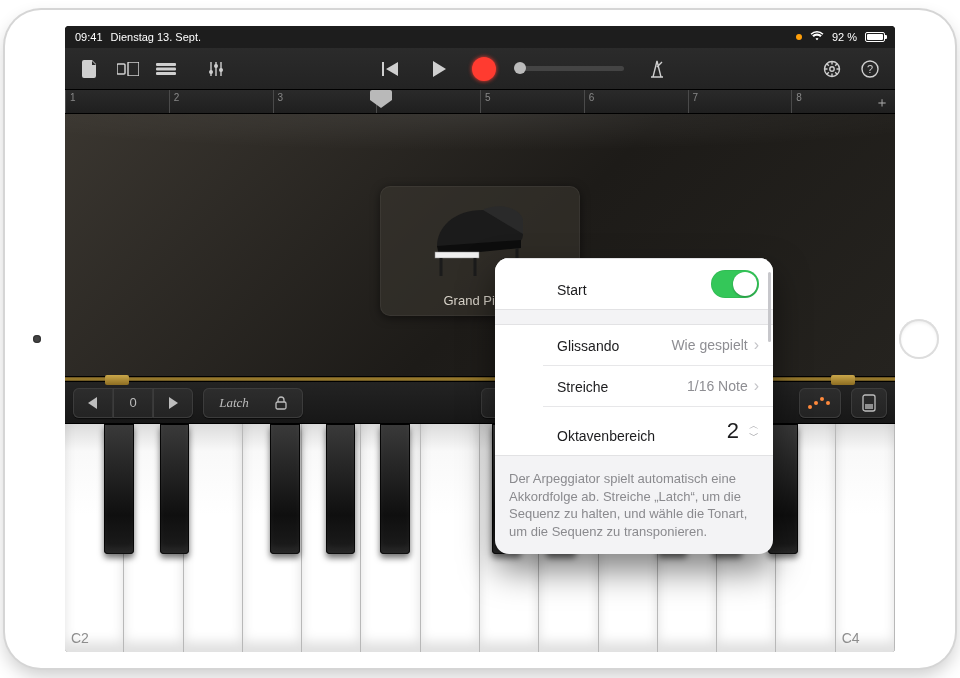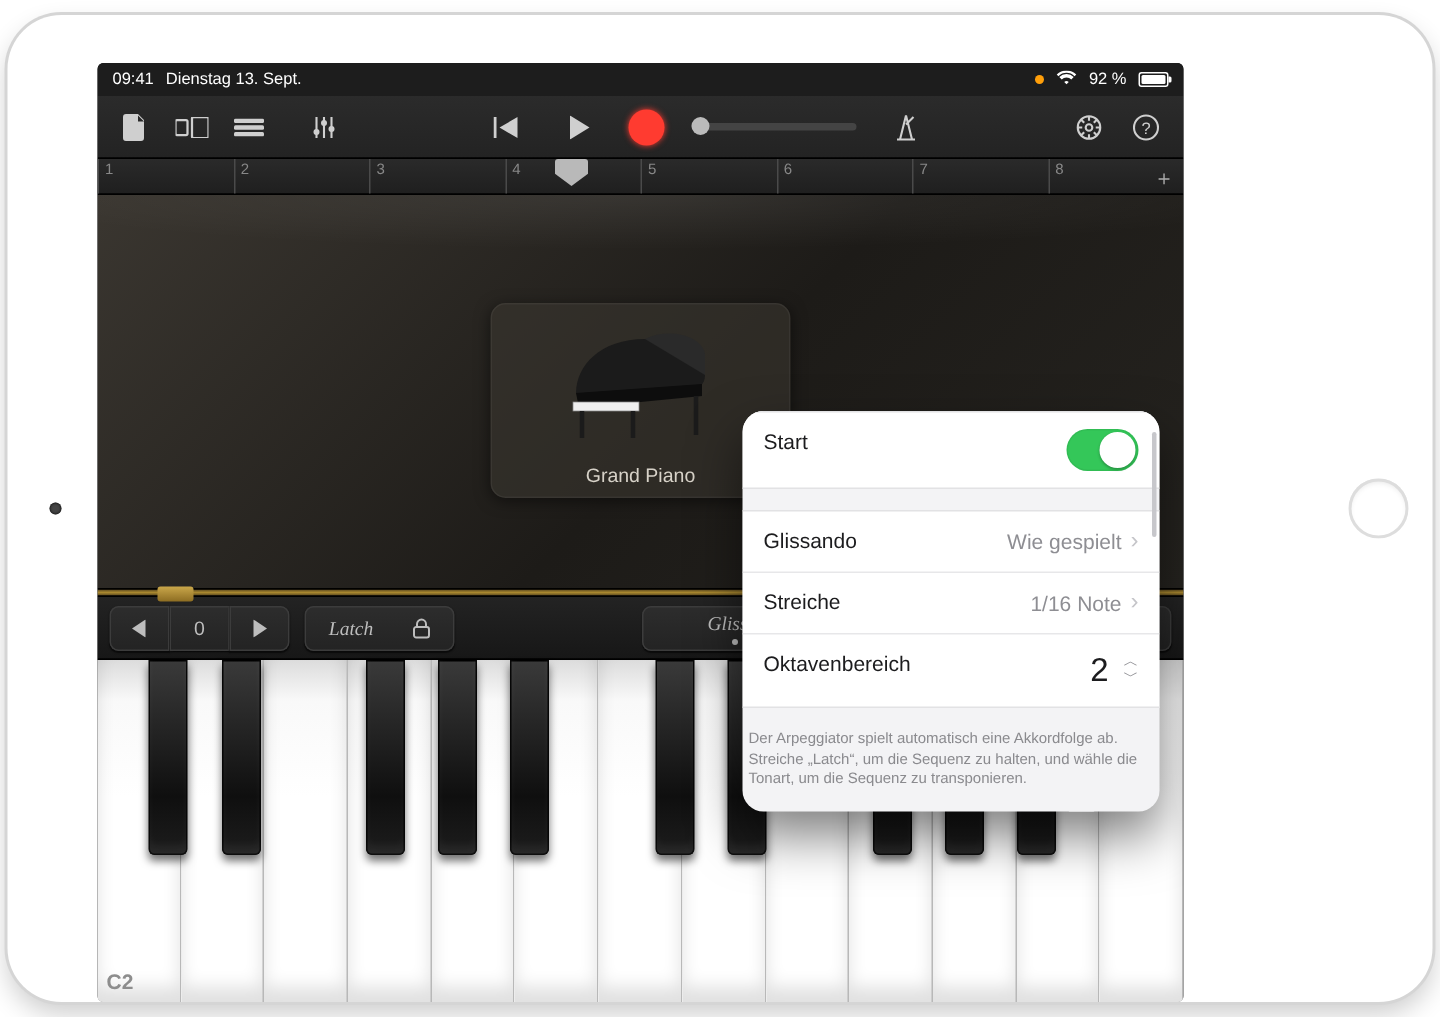--- a/index.html
+++ b/index.html
@@ -30,22 +30,22 @@
   }
   .camera {
     position: absolute;
     left: 28px; top: 50%;
     width: 8px; height: 8px; border-radius: 50%;
     background: #444; transform: translateY(-50%);
     box-shadow: inset 0 0 2px #000;
   }
   .screen {
     position: absolute;
-    left: 60px; top: 32px;
-    width: 724px; height: 626px;
+    left: 60px; top: 16px;
+    width: 830px; height: 626px;
     border-radius: 4px;
     background: #000;
     overflow: hidden;
   }
   
   .statusbar {
     height: 22px;
     background: #1d1d1d;
     color: #fff;
     font-size: 11px;
@@ -168,21 +168,21 @@
   }
   .white-key {
     flex:1;
     border-right:1px solid #b8b8b8;
     background: linear-gradient(#dcdcdc 0,#f9f9f9 12%,#ffffff 40%,#ffffff);
     position:relative;
     box-shadow: inset 0 -10px 12px rgba(0,0,0,.12);
   }
   .white-key:last-child{ border-right:none; }
   .c-label{
-    position:absolute; bottom:6px; left:6px; font-size:14px; color:#8d8d8d; font-weight:700;
+    position:absolute; bottom:6px; left:6px; font-size:14px; color:#8d8d8d; font-weight:400;
   }
   .black-keys { position:absolute; left:0; right:0; top:0; height:132px; pointer-events:none; }
   .black-key {
     position:absolute; top:0; width:3.6%;
     height:130px;
     background: linear-gradient(#3a3a3a,#0f0f0f 70%,#1d1d1d);
     border-radius:0 0 4px 4px;
     box-shadow: 0 4px 6px rgba(0,0,0,.55), inset 0 -6px 6px rgba(255,255,255,.06), inset 0 0 0 1px #000;
   }
   
@@ -198,44 +198,45 @@
     overflow:hidden;
   }
   .pop-header{
     text-align:center; font-weight:600; font-size:15px;
     padding:12px 0 10px;
   }
   .pop-section{
     background:#fff; margin:0 0 14px; border-top:1px solid #e2e2e4; border-bottom:1px solid #e2e2e4;
   }
   .pop-row{
-    display:flex; align-items:flex-start; justify-content:space-between;
+    display:flex; align-items:flex-end; justify-content:space-between;
     padding:11px 14px;
     border-bottom:1px solid #e7e7e9;
+    margin-left:48px;
   }
   .pop-row:last-child{ border-bottom:none; }
   .pop-row .val{ color:#8e8e93; display:flex; align-items:center; gap:6px; font-size:14px; }
   .chevron{ color:#c5c5c9; font-size:16px; }
   .toggle{
     width:48px; height:28px; border-radius:14px; background:#34c759; position:relative;
     box-shadow: inset 0 0 0 1px rgba(0,0,0,.05);
   }
   .toggle .thumb{
     position:absolute; right:2px; top:2px; width:24px; height:24px; background:#fff; border-radius:50%;
     box-shadow:0 1px 2px rgba(0,0,0,.3);
   }
   .stepper{
     display:flex; align-items:center; gap:10px;
   }
   .stepper .num{
     font-size:22px; font-weight:400; color:#1c1c1e; width:24px; text-align:right;
   }
   .stepper .arrows{ display:flex; flex-direction:column; gap:2px; color:#8e8e93; font-size:10px; line-height:8px; }
   .pop-foot{
-    padding:0 4px 14px; font-size:10px; color:#8a8a8e; line-height:1.35;
+    padding:0 14px 14px; font-size:13px; color:#8a8a8e; line-height:1.35;
   }
   .popover::after{
     content:"";
     position:absolute; bottom:-10px; right:42px;
     width:0;height:0;
     border-left:10px solid transparent;
     border-right:10px solid transparent;
     border-top:12px solid #f3f3f5;
   }
   .scroll-ind{
@@ -441,20 +442,23 @@
       <div class="white-key"></div>
       <div class="white-key"></div>
       <div class="white-key"></div>
       <div class="white-key"></div>
       <div class="white-key"></div>
       <div class="white-key"></div>
       <div class="white-key"></div>
       <div class="white-key"></div>
       <div class="white-key"></div>
       <div class="white-key"></div>
+      <div class="white-key">
+          <span class="c-label">C4</span>
+        </div>
 
       <div class="black-keys">
         <div class="black-key" style="left:4.7%"></div>
         <div class="black-key" style="left:11.4%"></div>
         <div class="black-key" style="left:24.7%"></div>
         <div class="black-key" style="left:31.4%"></div>
         <div class="black-key" style="left:38.0%"></div>
         <div class="black-key" style="left:51.4%"></div>
         <div class="black-key" style="left:58.0%"></div>
         <div class="black-key" style="left:71.4%"></div>

